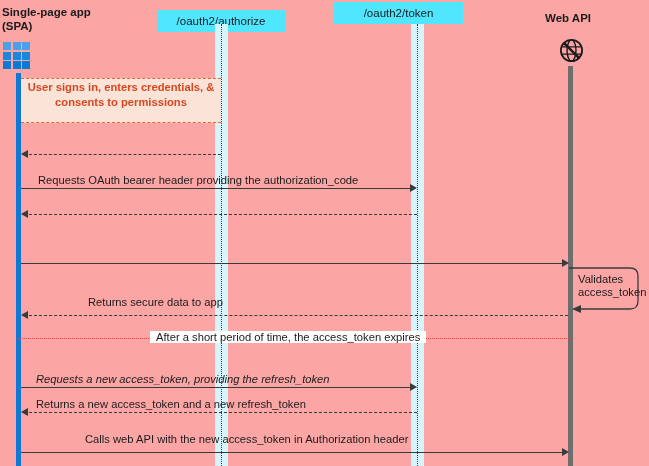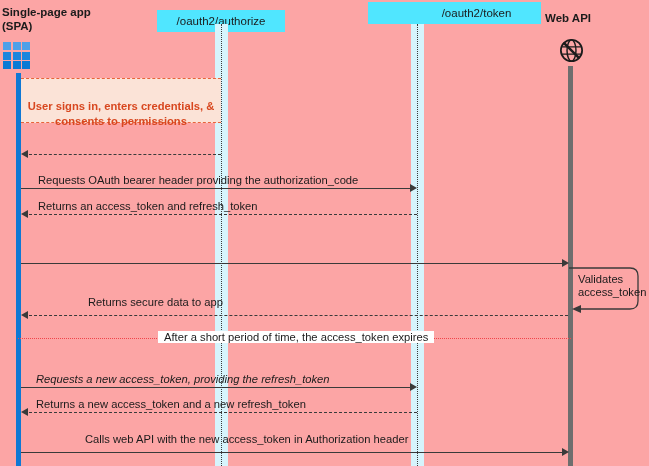--- a/index.html
+++ b/index.html
@@ -109,21 +109,21 @@
   .note-box {
     position: absolute;
     background: #FBE3D7;
     border-top: 1.6px dashed #E8633A;
     border-bottom: 1.6px dashed #E8633A;
     color: #D8471F;
     font-size: 11.2px;
     font-weight: bold;
     text-align: center;
     line-height: 15px;
-    padding-top: 20px;
+    padding-top: 1px;
     box-sizing: border-box;
   }
   
   .divider-line {
     position: absolute;
     height: 0;
     border-top: 1.4px dotted #F0444A;
   }
   .divider-label {
     position: absolute;
@@ -161,21 +161,21 @@
     <i class="r1"></i>
       <i class="r1"></i>
       <i class="r1"></i>
     <i class="r2"></i>
       <i class="r2"></i>
       <i class="r2"></i>
   </div>
 
   <div class="endpoint-box" style="left:157px; top:10px; width:128px;">/oauth2/authorize</div>
 
-  <div class="endpoint-box" style="left:368px; top:2px; width:129px;padding-left:44px;">/oauth2/token</div>
+  <div class="endpoint-box" style="left:334px; top:2px; width:129px;">/oauth2/token</div>
 
   <div class="participant-title" style="left:545px; top:11px; width:100px; text-align:left;">Web API</div>
 
   <div class="globe-icon" style="left:559px; top:38px;">
     <svg width="25" height="25" viewBox="0 0 24 24">
       <circle cx="12" cy="12" r="10.2" fill="none" stroke="#1b1b1b" stroke-width="1.7"></circle>
       <ellipse cx="12" cy="12" rx="4.3" ry="10.2" fill="none" stroke="#1b1b1b" stroke-width="1.4"></ellipse>
       <path d="M2.6 8.6 L21.4 8.6 M2.6 15.4 L21.4 15.4" stroke="#1b1b1b" stroke-width="1.2" fill="none"></path>
       <path d="M4.4 4.4 L19.6 19.6" stroke="#1b1b1b" stroke-width="2.4" fill="none"></path>
     </svg>
@@ -195,42 +195,41 @@
 credentials, &amp; consents to
 permissions</div>
 
   <div class="msg-line msg-dashed" style="left:24px; top:154px; width:197px;"></div>
   <div class="arrowhead arrow-left" style="left:21px; top:150px;"></div>
 
   <div class="msg-label" style="left:38px; top:174px;">Requests OAuth bearer header providing the authorization_code</div>
   <div class="msg-line msg-solid" style="left:21px; top:188px; width:389px;"></div>
   <div class="arrowhead arrow-right" style="left:410px; top:184px;"></div>
 
-  <div class="msg-label" style="left:38px; top:200px;">Returns an access_token and refresh_token</div>
   <div class="msg-line msg-dashed" style="left:24px; top:214px; width:393px;"></div>
   <div class="arrowhead arrow-left" style="left:21px; top:210px;"></div>
 
   <div class="msg-line msg-solid" style="left:21px; top:263px; width:541px;"></div>
   <div class="arrowhead arrow-right" style="left:562px; top:259px;"></div>
 
   <div class="selfloop" style="left:568px; top:265px;">
     <svg width="81" height="50" viewBox="0 0 81 50">
       <path d="M1 3 L62 3 Q70 3 70 11 L70 36 Q70 44 62 44 L13 44" fill="none" stroke="#3a3a3a" stroke-width="1.3"></path>
       <polygon points="13,40 4,44 13,48" fill="#3a3a3a"></polygon>
     </svg>
   </div>
   <div class="selfloop-label" style="left:578px; top:273px;">Validates
 access_token</div>
 
   <div class="msg-label" style="left:88px; top:296px;">Returns secure data to app</div>
   <div class="msg-line msg-dashed" style="left:24px; top:315px; width:544px;"></div>
   <div class="arrowhead arrow-left" style="left:21px; top:311px;"></div>
 
   <div class="divider-line" style="left:18px; top:338px; width:553px;"></div>
-  <div class="divider-label" style="left:150px; top:331px;margin-left:8px;">After a short period of time, the access_token expires</div>
+  <div class="divider-label" style="left:150px; top:331px;">After a short period of time, the access_token expires</div>
 
   <div class="msg-label" style="left:36px; top:373px;font-style:italic;">Requests a new access_token, providing the refresh_token</div>
   <div class="msg-line msg-solid" style="left:21px; top:387px; width:389px;"></div>
   <div class="arrowhead arrow-right" style="left:410px; top:383px;"></div>
 
   <div class="msg-label" style="left:36px; top:398px;">Returns a new access_token and a new refresh_token</div>
   <div class="msg-line msg-dashed" style="left:24px; top:412px; width:393px;"></div>
   <div class="arrowhead arrow-left" style="left:21px; top:408px;"></div>
 
   <div class="msg-label" style="left:85px; top:433px;">Calls web API with the new access_token in Authorization header</div>

